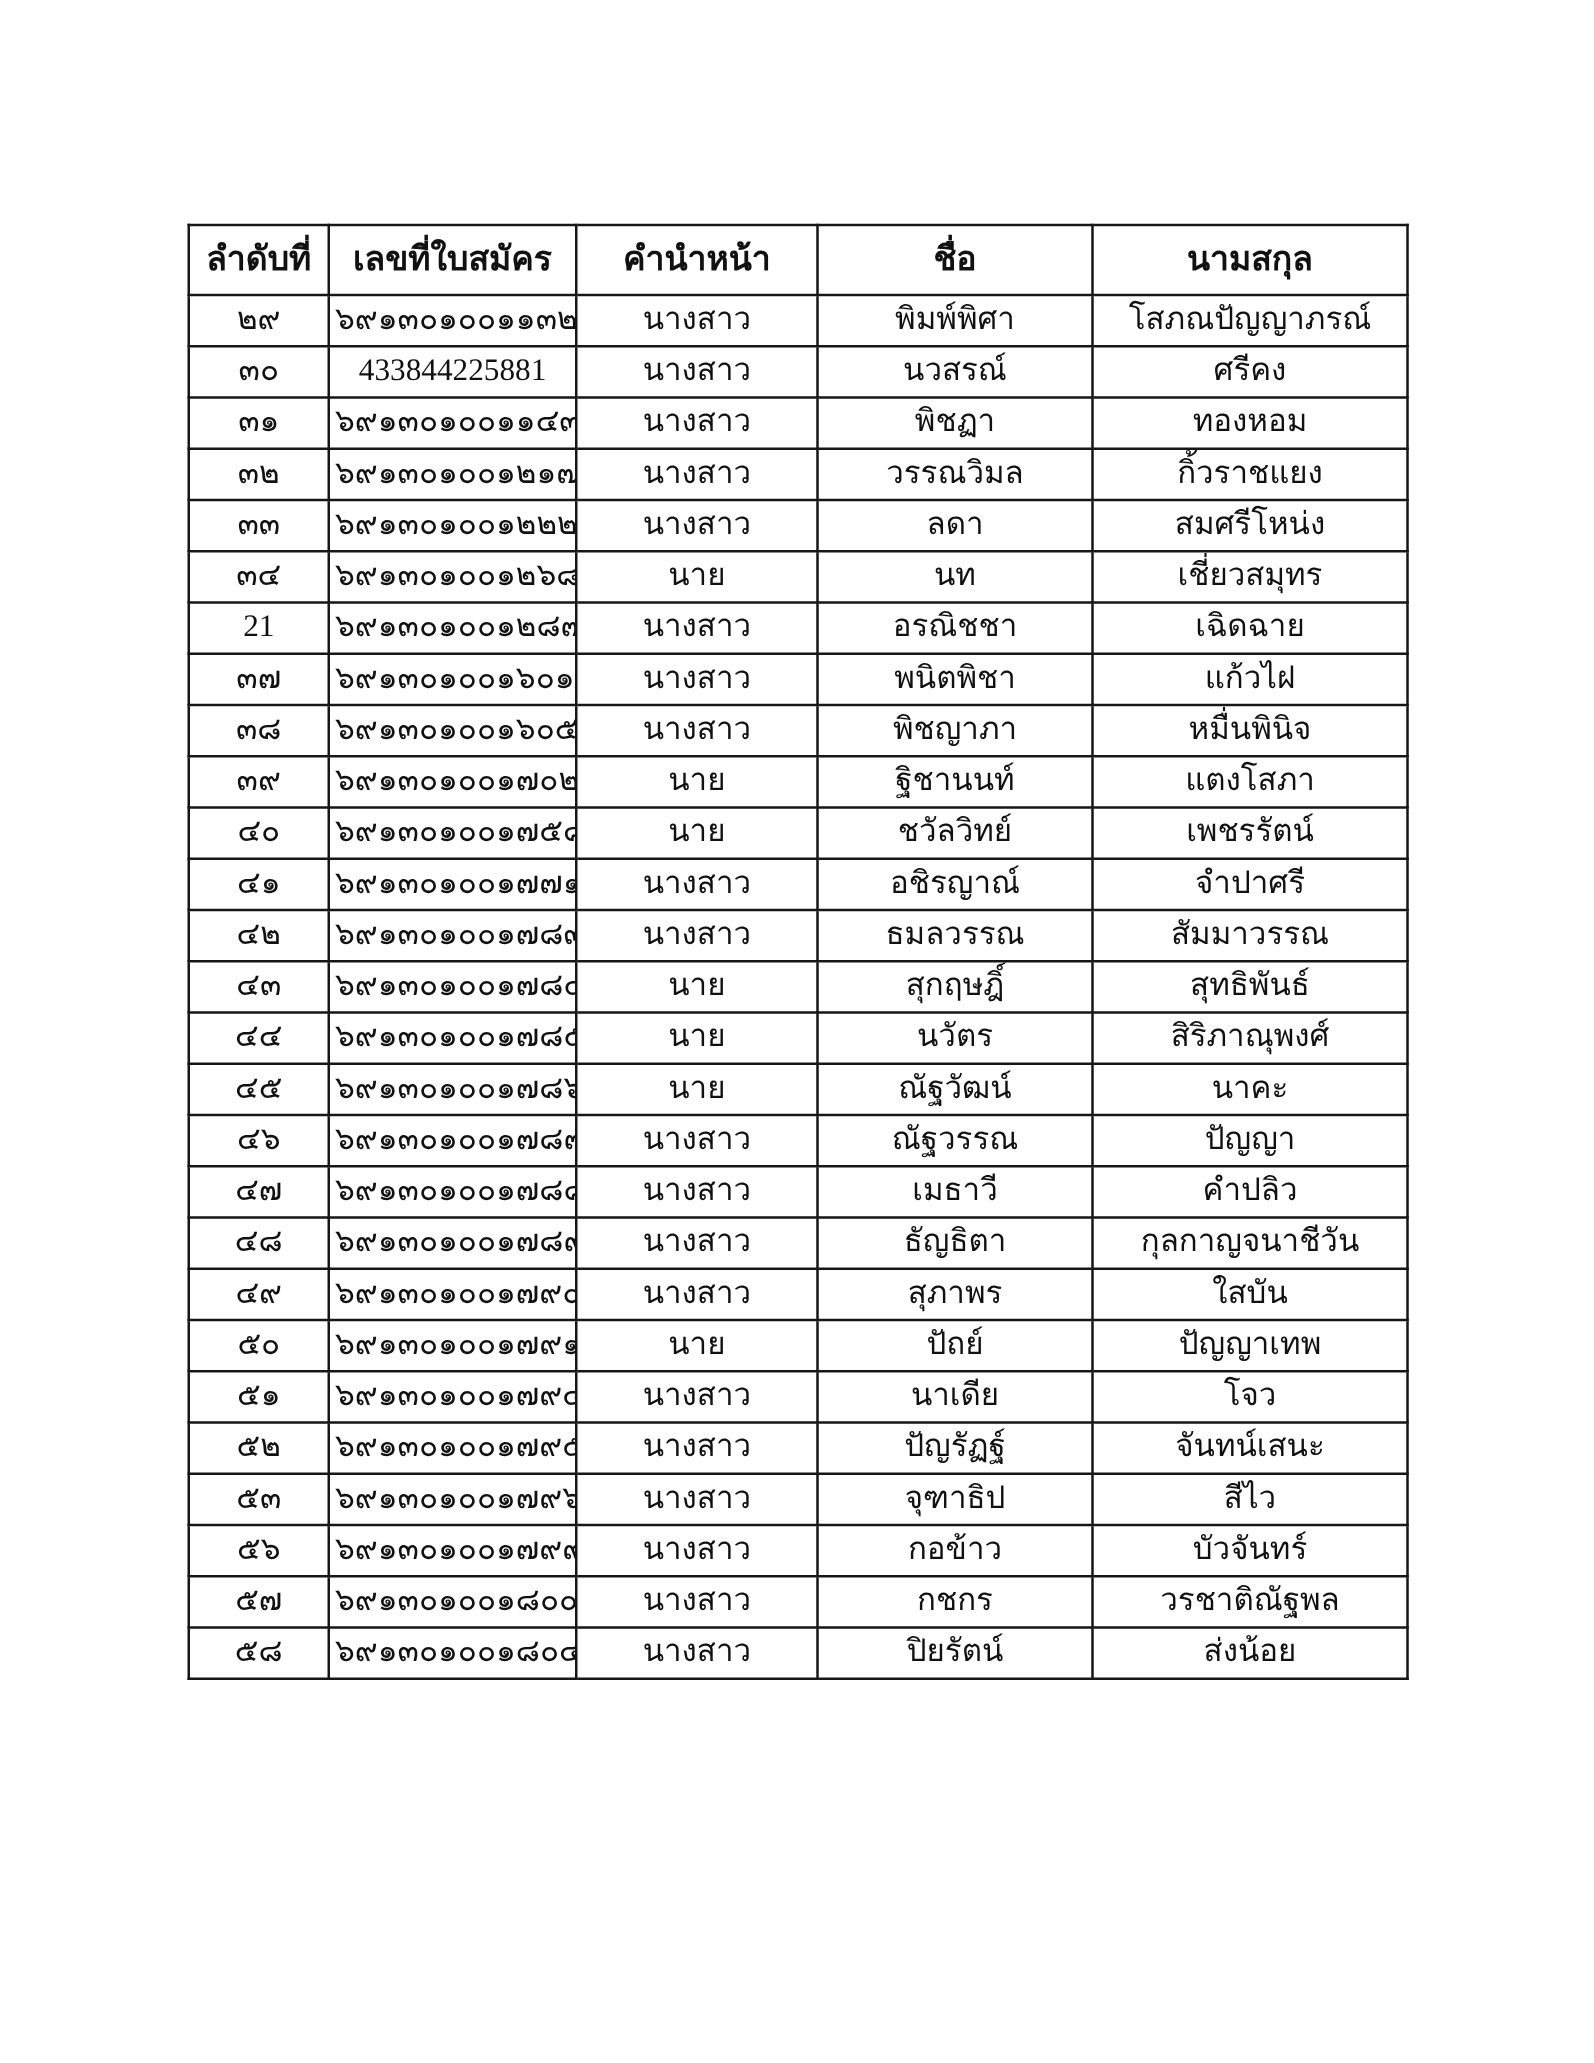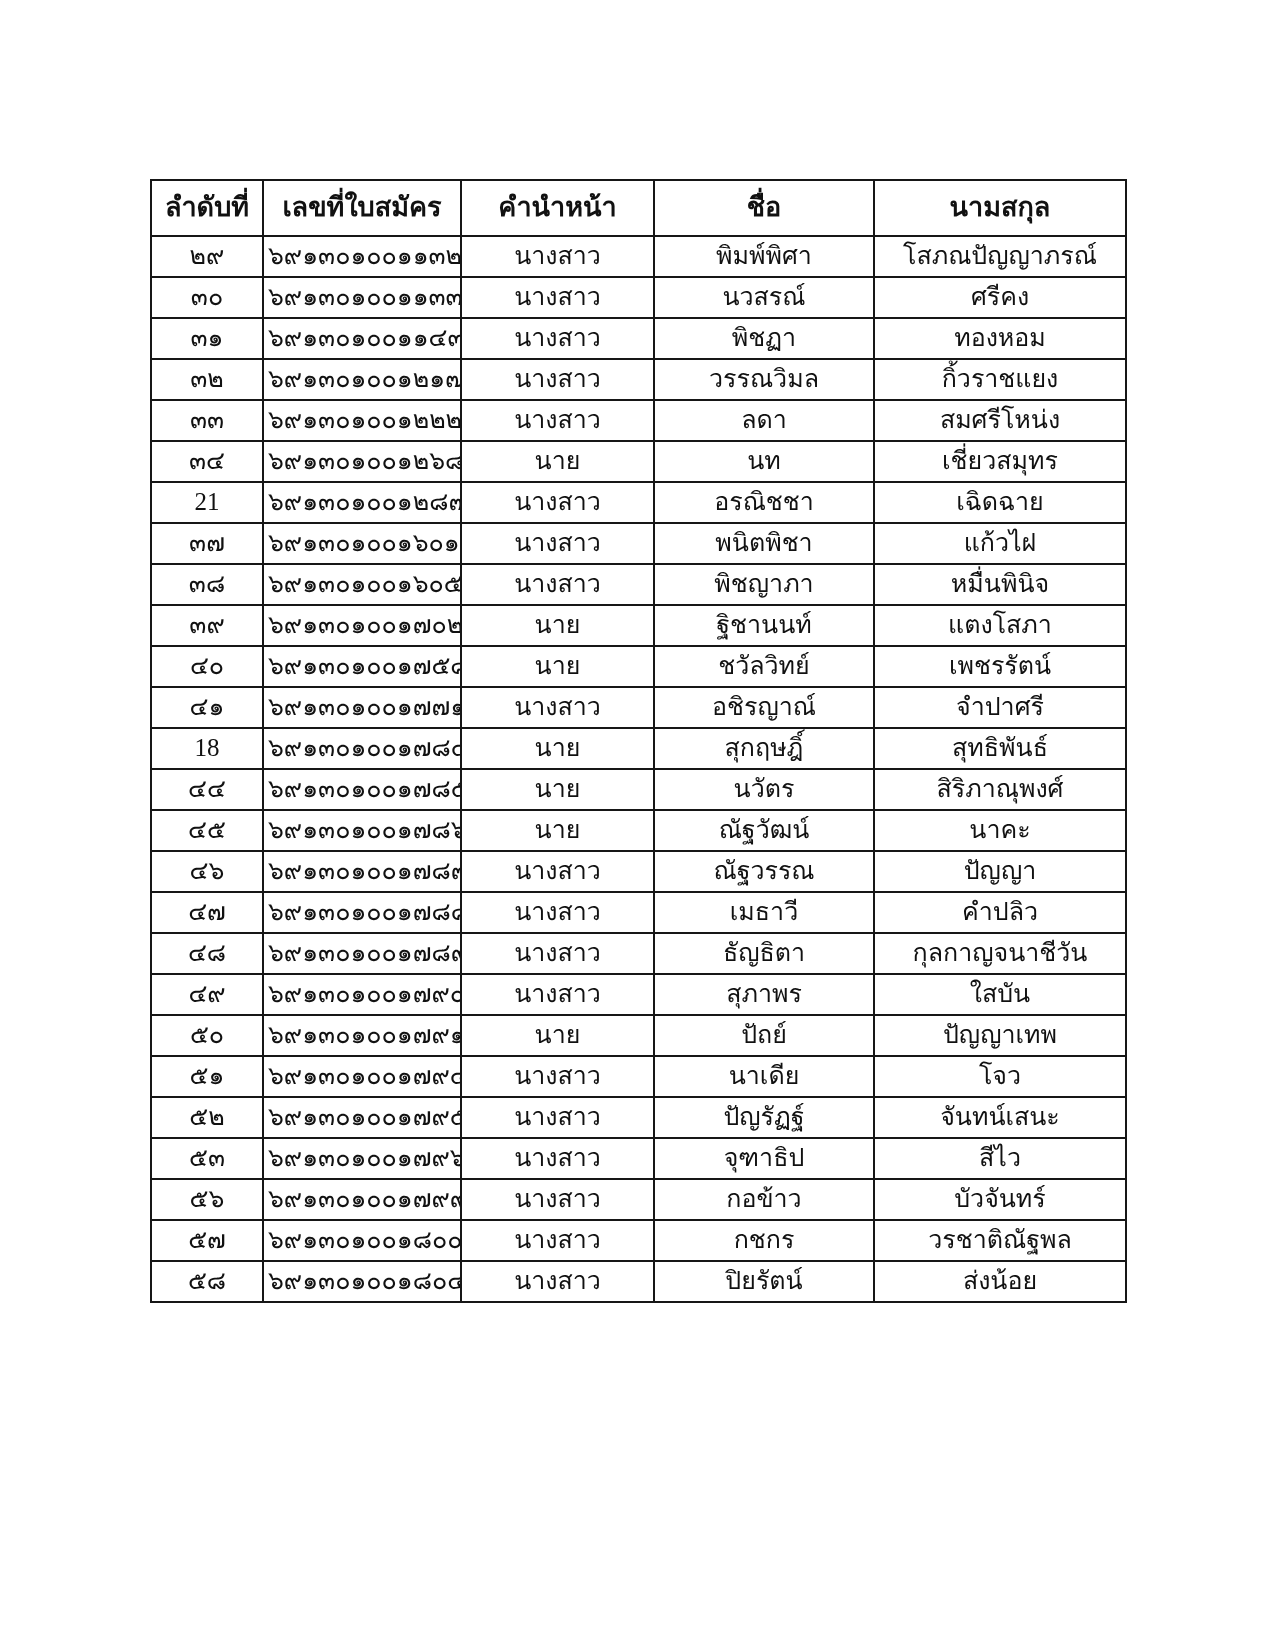--- a/index.html
+++ b/index.html
@@ -77,21 +77,21 @@
     <tbody id="table-body">
         <tr>
           <td>๒๙</td>
           <td>๖๙๑๓๐๑๐๐๑๑๓๒</td>
           <td>นางสาว</td>
           <td>พิมพ์พิศา</td>
           <td>โสภณปัญญาภรณ์</td>
         </tr>
         <tr>
           <td>๓๐</td>
-          <td>๖๙๑๓๐๑๐๐๑๑๓๓</td>
+          <td>433844225881</td>
           <td>นางสาว</td>
           <td>นวสรณ์</td>
           <td>ศรีคง</td>
         </tr>
         <tr>
           <td>๓๑</td>
           <td>๖๙๑๓๐๑๐๐๑๑๔๓</td>
           <td>นางสาว</td>
           <td>พิชฏา</td>
           <td>ทองหอม</td>
@@ -153,21 +153,28 @@
           <td>เพชรรัตน์</td>
         </tr>
         <tr>
           <td>๔๑</td>
           <td>๖๙๑๓๐๑๐๐๑๗๗๑</td>
           <td>นางสาว</td>
           <td>อชิรญาณ์</td>
           <td>จำปาศรี</td>
         </tr>
         <tr>
-          <td>18</td>
+          <td>๔๒</td>
+          <td>๖๙๑๓๐๑๐๐๑๗๘๓</td>
+          <td>นางสาว</td>
+          <td>ธมลวรรณ</td>
+          <td>สัมมาวรรณ</td>
+        </tr>
+        <tr>
+          <td>๔๓</td>
           <td>๖๙๑๓๐๑๐๐๑๗๘๔</td>
           <td>นาย</td>
           <td>สุกฤษฎิ์</td>
           <td>สุทธิพันธ์</td>
         </tr>
         <tr>
           <td>๔๔</td>
           <td>๖๙๑๓๐๑๐๐๑๗๘๕</td>
           <td>นาย</td>
           <td>นวัตร</td>

